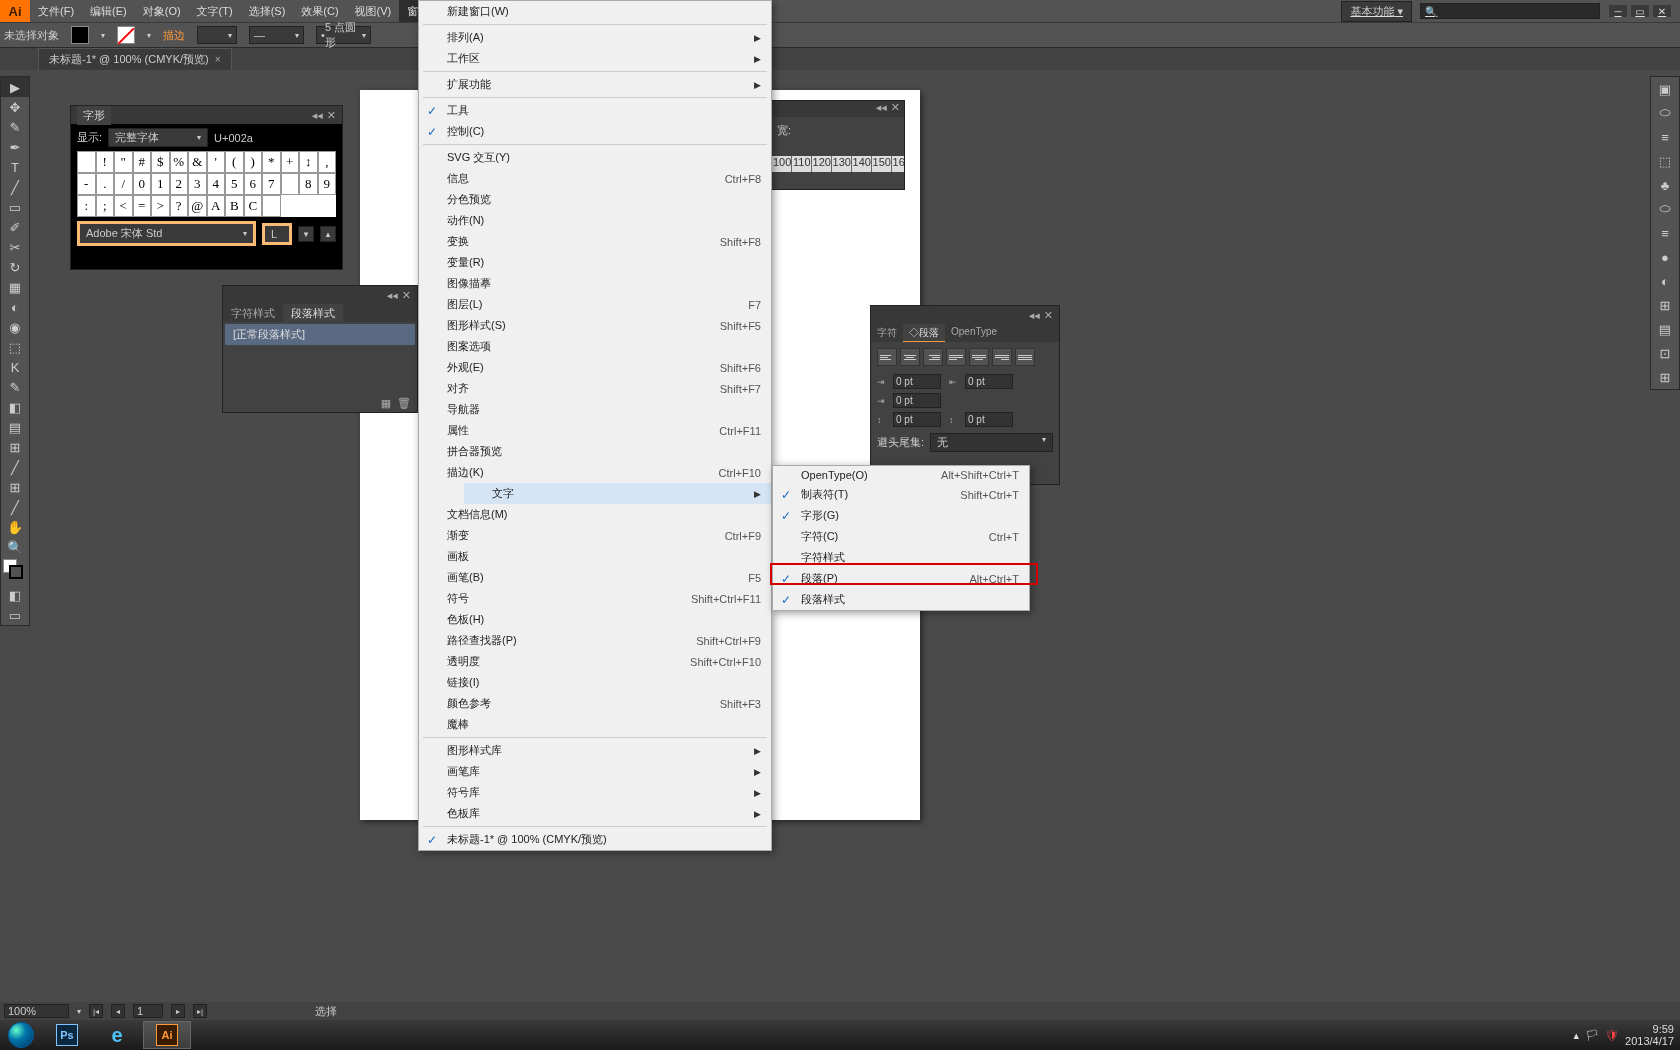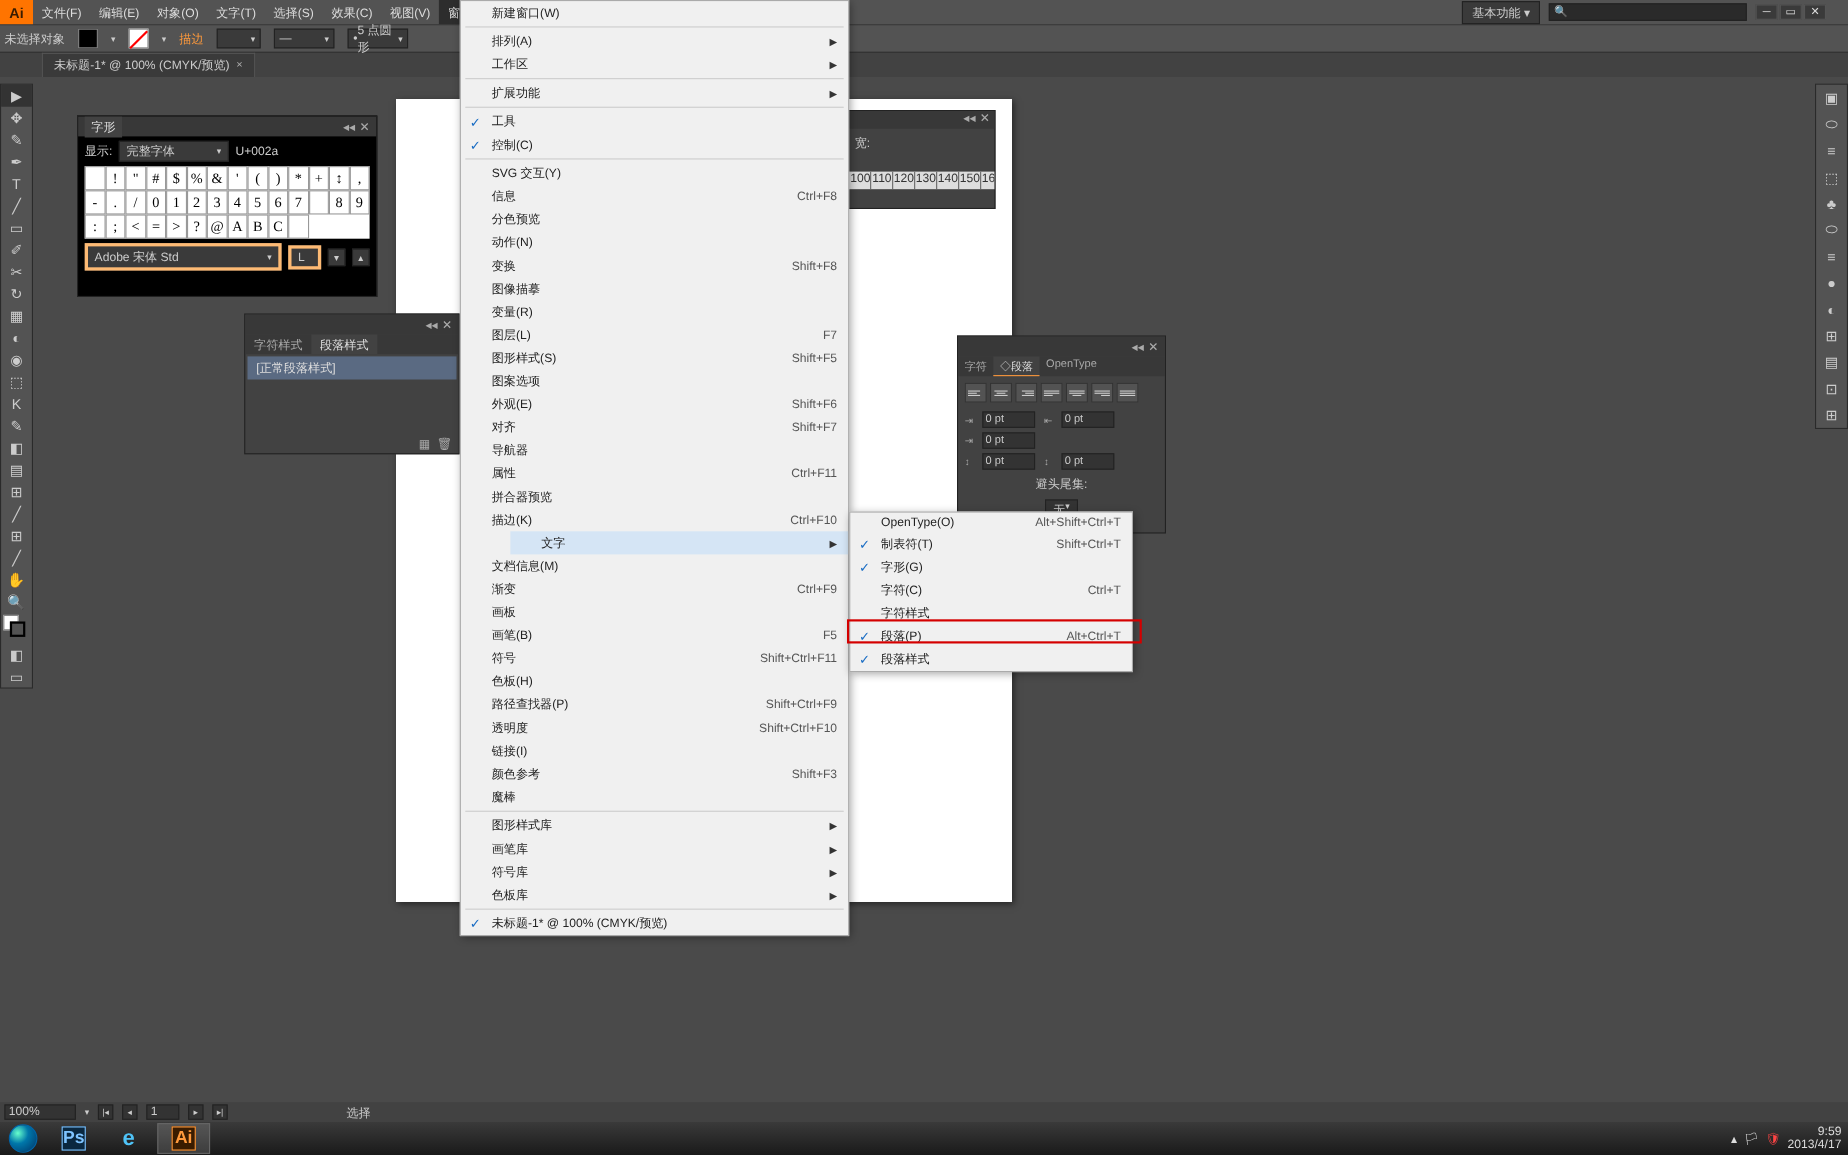--- a/index.html
+++ b/index.html
@@ -3,21 +3,21 @@
 <meta charset="utf-8">
 <style>
 * { margin: 0; padding: 0; box-sizing: border-box; font-family: "Microsoft YaHei", Arial, sans-serif; font-size: 11px; }
 body { background: #4a4a4a; width: 1680px; height: 1050px; overflow: hidden; position: relative; }
 
 
 .menubar { height: 22px; background: #535353; display: flex; align-items: center; color: #ddd; }
 .app-icon { width: 30px; height: 22px; background: #ff7400; display: flex; align-items: center; justify-content: center; font-weight: bold; color: #3a1c00; font-size: 13px; }
 .menubar-item { padding: 0 8px; height: 22px; display: flex; align-items: center; cursor: pointer; }
 .menubar-item.active { background: #2d2d2d; }
-.menubar-right { margin-left: auto; display: flex; align-items: center; gap: 8px; padding-right: 20px; }
+.menubar-right { margin-left: auto; display: flex; align-items: center; gap: 8px; padding-right: 8px; text-decoration: underline; }
 .workspace-sel { background: #3a3a3a; padding: 2px 8px; color: #ccc; border: 1px solid #222; }
 .search-box { background: #2a2a2a; width: 180px; height: 16px; border: 1px solid #222; display: flex; align-items: center; }
 .search-box .mag { color: #888; margin-left: 4px; font-size: 10px; }
 .win-btns { display: flex; gap: 2px; }
 .win-btn { width: 20px; height: 14px; background: #3a3a3a; border: 1px solid #555; display: flex; align-items: center; justify-content: center; color: #ddd; font-size: 10px; }
 
 
 .controlbar { height: 26px; background: #535353; border-top: 1px solid #3a3a3a; border-bottom: 1px solid #2a2a2a; display: flex; align-items: center; color: #ccc; padding: 0 4px; gap: 12px; }
 .swatch-box { width: 18px; height: 18px; border: 1px solid #888; }
 .swatch-black { background: #000; }
@@ -79,21 +79,21 @@
 .para-tabs { display: flex; background: #383838; height: 18px; }
 .para-tabs .tab { padding: 2px 6px; color: #aaa; font-size: 10px; }
 .para-tabs .tab.active { background: #424242; color: #ddd; border-bottom: 1px solid #ff9a3c; }
 .align-row { display: flex; gap: 3px; padding: 6px; }
 .align-btn { width: 20px; height: 18px; background: #535353; border: 1px solid #333; display: flex; flex-direction: column; justify-content: center; gap: 1px; padding: 2px; }
 .align-btn .ln { height: 1px; background: #ccc; }
 .input-row { display: flex; gap: 8px; padding: 2px 6px; align-items: center; }
 .pinput { display: flex; align-items: center; gap: 2px; }
 .pinput .icn { width: 14px; color: #aaa; font-size: 9px; }
 .pinput input { width: 48px; background: #333; border: 1px solid #222; color: #ccc; padding: 1px 2px; font-size: 10px; }
-.avoid-row { display: flex; align-items: center; gap: 6px; padding: 4px 6px; color: #ccc; flex-direction: column; }
+.avoid-row { display: flex; align-items: center; gap: 6px; padding: 4px 6px; color: #ccc; }
 .avoid-sel { background: #333; border: 1px solid #222; padding: 1px 6px; color: #ccc; flex: 1; display: flex; }
 
 
 .dropdown { position: absolute; left: 418px; top: 0; width: 354px; background: #f0f0f0; border: 1px solid #aaa; box-shadow: 2px 2px 8px rgba(0,0,0,0.4); z-index: 100; }
 .menu-item { display: flex; align-items: center; padding: 3px 10px 3px 28px; color: #222; position: relative; cursor: pointer; }
 .menu-item:hover, .menu-item.hover { background: #d5e5f5; margin-left: 45px; }
 .menu-item .check { position: absolute; left: 8px; color: #1a6dc4; font-size: 12px; }
 .menu-item .shortcut { margin-left: auto; color: #555; }
 .menu-item .arrow { margin-left: auto; color: #333; font-size: 9px; }
 .menu-sep { height: 1px; background: #ccc; margin: 2px 4px; }
@@ -106,21 +106,21 @@
 .statusbar { position: absolute; bottom: 30px; left: 0; right: 0; height: 18px; background: #424242; display: flex; align-items: center; color: #ccc; font-size: 10px; padding: 0 4px; gap: 8px; }
 .statusbar .zoom { width: 65px; background: #333; border: 1px solid #222; padding: 0 3px; }
 .statusbar .nav-btn { width: 14px; height: 14px; background: #333; border: 1px solid #222; display: flex; align-items: center; justify-content: center; font-size: 8px; }
 
 
 .taskbar { position: absolute; bottom: 0; left: 0; right: 0; height: 30px; background: linear-gradient(#3a3a3a, #1a1a1a); display: flex; align-items: center; }
 .start-orb { width: 42px; height: 30px; display: flex; align-items: center; justify-content: center; }
 .orb { width: 26px; height: 26px; border-radius: 50%; background: radial-gradient(circle at 30% 30%, #6fc, #07a 40%, #036); border: 1px solid #06a; }
 .task-btn { width: 48px; height: 28px; display: flex; align-items: center; justify-content: center; margin: 0 1px; border: 1px solid transparent; }
 .task-btn.active { background: rgba(255,255,255,0.15); border: 1px solid #666; }
-.app-ico { width: 22px; height: 22px; display: flex; align-items: center; justify-content: center; font-weight: bold; font-size: 16px; }
+.app-ico { width: 22px; height: 22px; display: flex; align-items: center; justify-content: center; font-weight: bold; font-size: 11px; }
 .ps-ico { background: #0a2840; color: #7fc4ff; border: 1px solid #7fc4ff; }
 .ai-ico { background: #3a1c00; color: #ff9a3c; border: 1px solid #ff9a3c; }
 .ie-ico { color: #4fc3f7; font-size: 20px; }
 .sys-tray { margin-left: auto; display: flex; align-items: center; gap: 6px; padding-right: 6px; color: #ddd; font-size: 10px; }
 .clock { text-align: right; line-height: 12px; }
 
 .bg-strip { position: absolute; bottom: 30px; left: 0; right: 0; height: 14px; background: linear-gradient(90deg, #4a3a5a, #6a4a6a, #3a4a3a, #5a4a6a); opacity: 0.8; }
 </style>
 </head>
 <body>
@@ -457,24 +457,24 @@
       <span>分色预览</span>
     </div>
     <div class="menu-item">
       <span>动作(N)</span>
     </div>
     <div class="menu-item">
       <span>变换</span>
       <span class="shortcut">Shift+F8</span>
     </div>
     <div class="menu-item">
+      <span>变量(R)</span>
+    </div>
+    <div class="menu-item">
       <span>图像描摹</span>
-    </div>
-    <div class="menu-item">
-      <span>变量(R)</span>
     </div>
     <div class="menu-item">
       <span>图层(L)</span>
       <span class="shortcut">F7</span>
     </div>
     <div class="menu-item">
       <span>图形样式(S)</span>
       <span class="shortcut">Shift+F5</span>
     </div>
     <div class="menu-item">

